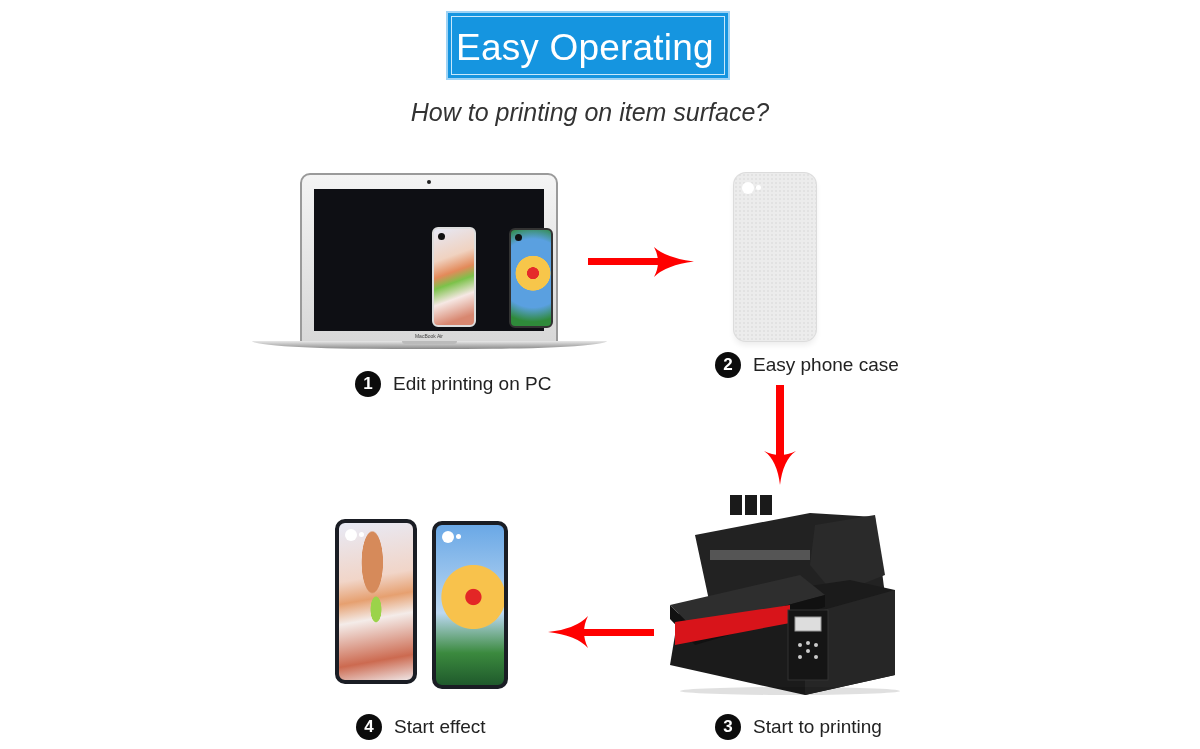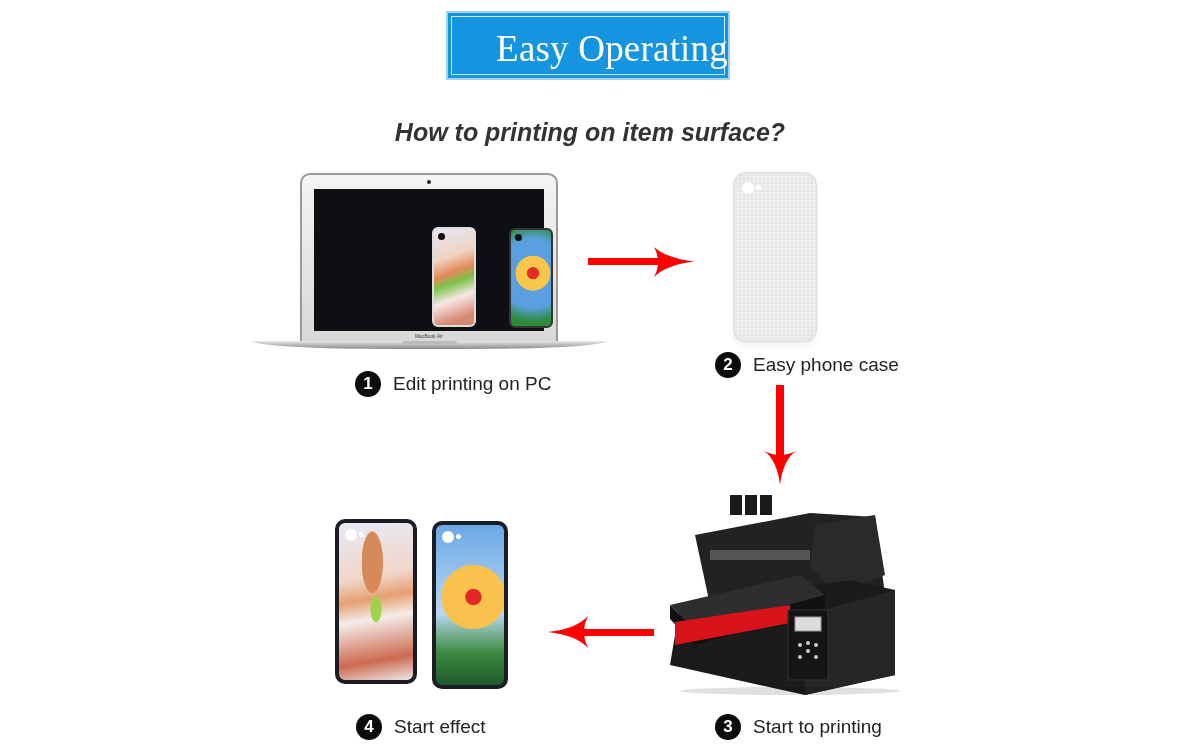--- a/index.html
+++ b/index.html
@@ -5,27 +5,27 @@
   * { box-sizing: border-box; margin: 0; padding: 0; }
   html, body { width: 1200px; height: 749px; background: #ffffff; overflow: hidden; }
   body { position: relative; font-family: "Liberation Sans", "DejaVu Sans", sans-serif; color: #222; }
 
   .title-box {
     position: absolute; left: 446px; top: 11px; width: 284px; height: 69px;
     background: #1595e0; border: 2px solid #9fd3f5;
     box-shadow: inset 0 0 0 3px #1595e0, inset 0 0 0 4px #c8e8fb;
   }
   .title-text {
-    position: absolute; left: 2px; right: 0; top: 14px; text-align: right;
+    position: absolute; left: 8px; right: 0; top: 14px; text-align: left;
     color: #fff; font-size: 37px; letter-spacing: 0.2px;
-    font-family: Liberation Serif, serif;
+    font-family: Liberation Sans, sans-serif;
   }
   .subtitle {
     position: absolute; left: 390px; width: 400px; top: 98px; text-align: center;
-    font-size: 25px; font-style: italic; color: #333; font-weight: 700; margin-top: 20px;
+    font-size: 25px; font-style: italic; color: #333; font-weight: 400;
   }
 
   
   .laptop { position: absolute; left: 252px; top: 173px; width: 355px; height: 180px; }
   .laptop-lid {
     position: absolute; left: 48px; top: 0; width: 258px; height: 170px;
     background: linear-gradient(#f4f4f4, #d8d8d8); border: 2px solid #9a9a9a; border-radius: 10px 10px 0 0;
   }
   .laptop-cam { position: absolute; left: 125px; top: 5px; width: 4px; height: 4px; border-radius: 50%; background: #222; }
   .laptop-screen {

